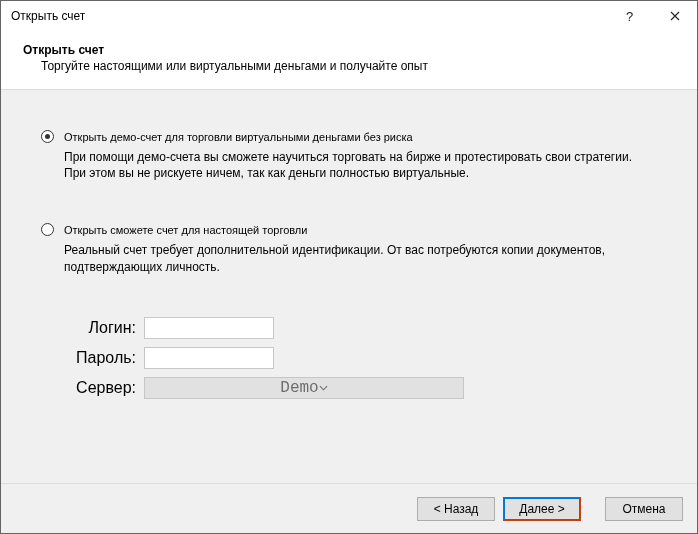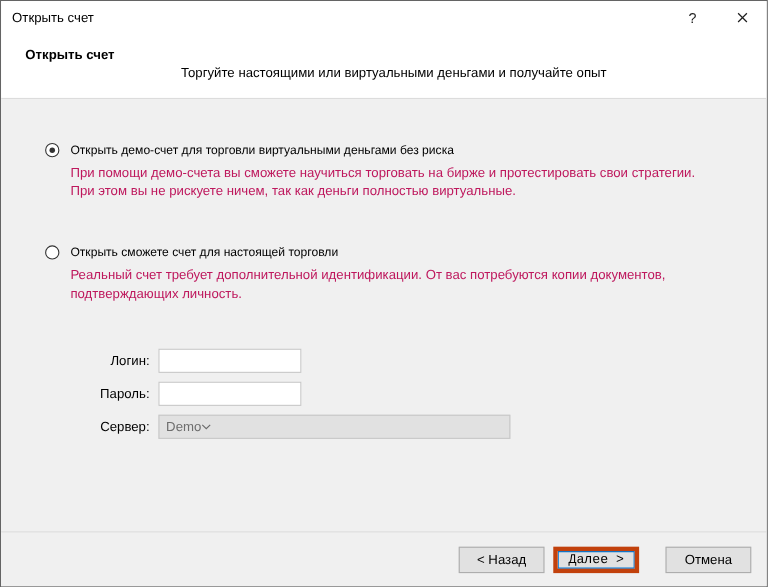--- a/index.html
+++ b/index.html
@@ -33,21 +33,21 @@
     color: #222;
   }
   .titlebar .btn.close svg { width: 10px; height: 10px; }
   .titlebar .btn.close { font-size: 13px; }
   .header {
     background: #fff;
     padding: 12px 22px 16px;
     border-bottom: 1px solid #dcdcdc;
   }
   .header .hdr-title { font-weight: 700; font-size: 12px; }
-  .header .hdr-sub { margin-left: 18px; margin-top: 2px; font-size: 12px; text-align: center; }
+  .header .hdr-sub { margin-left: 18px; margin-top: 2px; font-size: 12px; }
   .content {
     flex: 1;
     background: #f0f0f0;
     padding: 40px 40px 10px 40px;
     overflow: hidden;
   }
   .opt { margin-bottom: 42px; }
   .opt-head { display: flex; align-items: center; }
   .radio {
     width: 13px; height: 13px; border: 1px solid #333; border-radius: 50%;
@@ -57,34 +57,34 @@
     flex-shrink: 0;
   }
   .radio.checked::after {
     content: ""; width: 5px; height: 5px; background: #333; border-radius: 50%;
   }
   .opt-label { font-size: 11px; color: #000; }
   .opt-desc {
     margin-left: 23px;
     margin-top: 6px;
     font-size: 12px;
-    color: #be185d;
+    color: #000000;
     line-height: 1.35;
   }
   .form { margin-left: 23px; margin-top: 16px; }
   .form-row { display: flex; align-items: center; margin-bottom: 8px; }
-  .form-label { width: 72px; text-align: right; margin-right: 8px; font-size: 12px; }
+  .form-label { width: 72px; text-align: right; margin-right: 8px; font-size: 16px; }
   .text-input {
     width: 130px; height: 22px; border: 1px solid #c7c7c7; background: #fff;
     padding: 0 4px; font-size: 12px;
   }
   .select {
     width: 320px; height: 22px; border: 1px solid #c7c7c7; background: #e1e1e1;
-    display: flex; align-items: center; justify-content: flex-start;
-    padding: 0 6px; font-size: 12px; color: #6d6d6d;
+    display: flex; align-items: center; justify-content: center;
+    padding: 0 6px; font-size: 16px; color: #6d6d6d; font-family: Liberation Mono, monospace;
   }
   .select .chev svg { width: 9px; height: 6px; display: block; }
   .footer {
     background: #f0f0f0;
     border-top: 1px solid #dcdcdc;
     height: 50px;
     display: flex;
     align-items: center;
     justify-content: flex-end;
     padding-right: 14px;
@@ -95,23 +95,22 @@
     height: 24px;
     border: 1px solid #adadad;
     background: #e1e1e1;
     font-size: 12px;
     display: inline-flex;
     align-items: center;
     justify-content: center;
     padding: 0 0;
   }
   .btn-std.default {
-    border: 4px solid #c2410c;
+    border: 1px solid #c2410c;
     box-shadow: inset 0 0 0 1px #0078d7;
-    font-family: Liberation Mono, monospace;
   }
   .gap-after-next { width: 8px; }
 </style>
 </head>
 <body>
 
 <div class="titlebar">
   <span class="title">Открыть счет</span>
   <div class="btn">
     <span>?</span>

